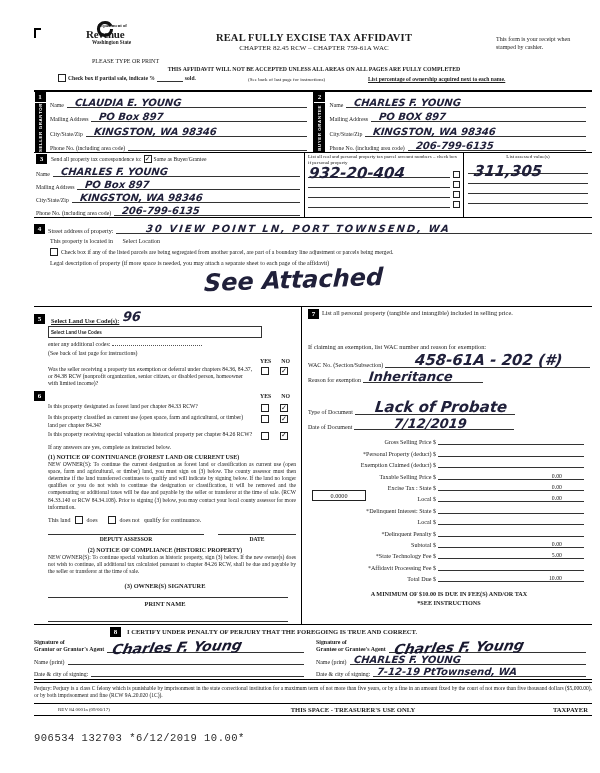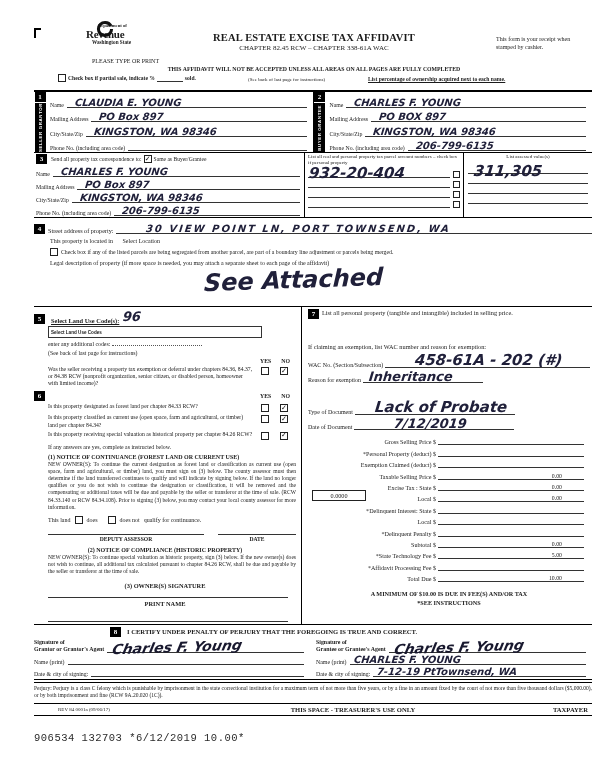--- a/index.html
+++ b/index.html
@@ -155,22 +155,22 @@
         <div class="l2">Revenue</div>
         <div class="l3">Washington State</div>
       </div>
       <span class="swirl">
         <svg width="18" height="18" viewBox="0 0 20 20">
             <path d="M10 1a9 9 0 1 0 9 9h-3.4a5.6 5.6 0 1 1-5.6-5.6 5.6 5.6 0 0 1 5 3l3.2-1.5A9 9 0 0 0 10 1z" fill="#111"></path>
           </svg>
       </span>
       <div class="ptp">PLEASE TYPE OR PRINT</div>
       <div class="titleblock">
-        <div class="t1">REAL ESTATE EXCISE TAX AFFIDAVIT</div>
-        <div class="t2">CHAPTER 82.45 RCW – CHAPTER 338-61A WAC</div>
+        <div class="t1">REAL FULLY EXCISE TAX AFFIDAVIT</div>
+        <div class="t2">CHAPTER 82.45 RCW – CHAPTER 759-61A WAC</div>
       </div>
       <div class="receipt">This form is your receipt when stamped by cashier.</div>
       <div class="warn">THIS AFFIDAVIT WILL NOT BE ACCEPTED UNLESS ALL AREAS ON ALL PAGES ARE FULLY COMPLETED</div>
       <div class="subrow">
         <span class="c1">
           <span class="cb"></span>
           <span>Check box if partial sale, indicate %</span>
           <span style="display:inline-block;width:26px;border-bottom:1px solid #333;height:6px;"></span>
           <span>sold.</span>
         </span>

